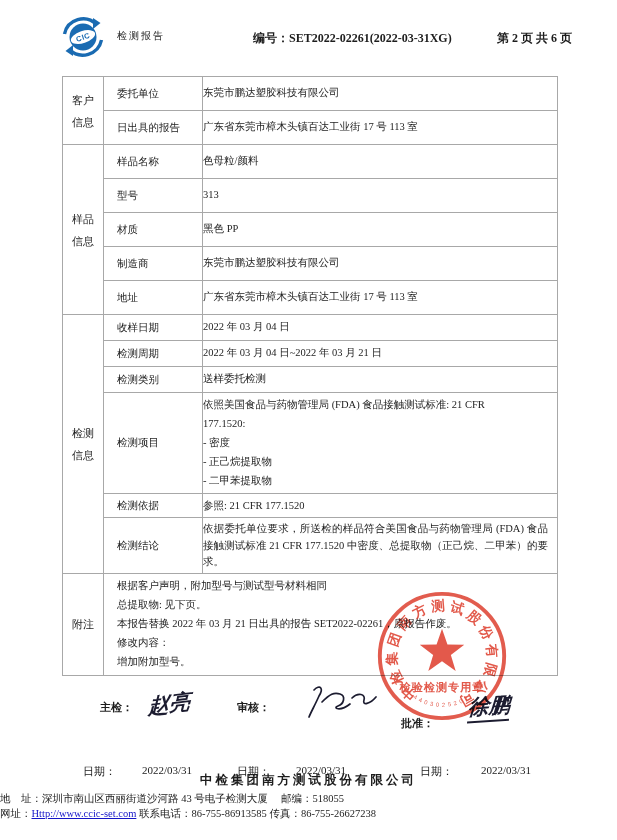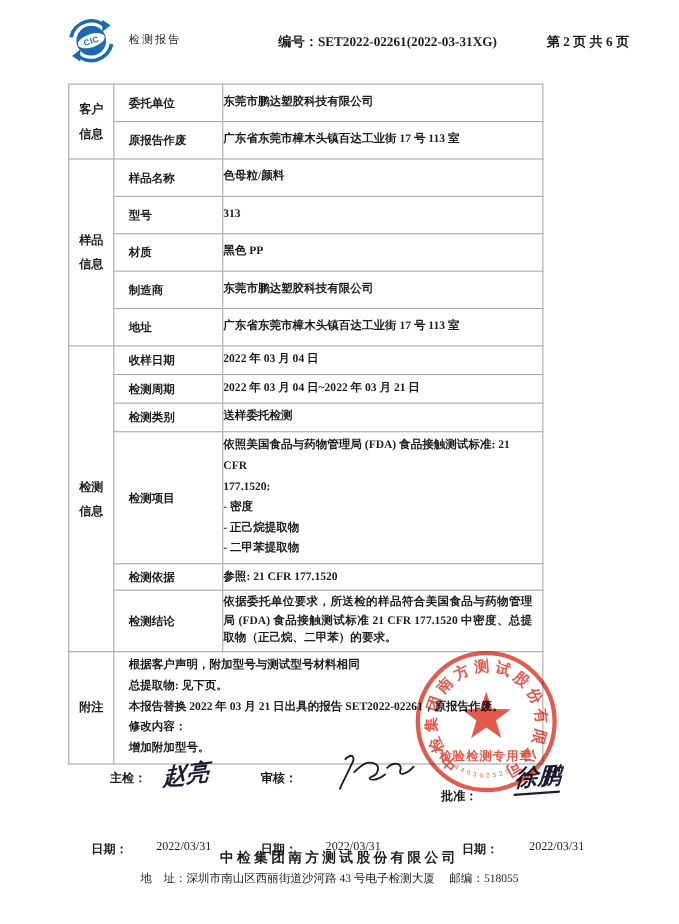--- a/index.html
+++ b/index.html
@@ -6,47 +6,47 @@
   .page{position:relative;width:617px;height:840px;background:#fff;overflow:hidden;
         font-family:"Liberation Serif", serif;color:#1d1d1d;}
 
   
   .hdr-title{position:absolute;left:117px;top:29px;font-size:10px;font-weight:normal;letter-spacing:2px;}
   .hdr-no{position:absolute;left:237px;top:30px;font-size:12px;font-weight:bold;margin-left:16px;}
   .hdr-page{position:absolute;left:497px;top:30px;font-size:12px;font-weight:bold;}
   .logo{position:absolute;left:60px;top:14px;}
 
   
-  table.report{position:absolute;left:62px;top:76px;width:432px;border-collapse:collapse;
-               table-layout:fixed;font-size:10.5px;font-weight:bold;}
+  table.report{position:absolute;left:62px;top:76px;width:496px;border-collapse:collapse;
+               table-layout:fixed;font-size:10.5px;}
   table.report td{border:1px solid #a8a8a8;vertical-align:middle;overflow:hidden;}
   td.sec{text-align:center;line-height:2.0;font-size:11px;}
   td.lab{padding-left:13px;}
   td.val{padding:3px 9px 3px 0;line-height:1.55;}
   tr.r34{height:34px;} tr.r26{height:26px;} tr.r82{height:82px;}
   tr.r24{height:24px;} tr.r47{height:47px;} tr.r96{height:96px;}
   .mline{line-height:1.8;}
   .just{text-align:justify;}
 
   
   .stamp{position:absolute;left:374px;top:588px;width:136px;height:136px;
          mix-blend-mode:multiply;opacity:0.92;}
 
   
   .sig-label{position:absolute;font-size:11px;font-weight:bold;}
   .sig-name{position:absolute;font-size:21px;font-weight:bold;color:#1c1c30;
             transform:rotate(-7deg) skewX(-8deg);font-style:italic;}
   .sig-svg{position:absolute;}
-  .date-label{position:absolute;font-size:11px;font-weight:bold;}
+  .date-label{position:absolute;font-size:11px;font-weight:normal;}
   .date-val{position:absolute;font-size:11px;}
 
   
   .ft-company{position:absolute;left:0;top:772px;width:617px;text-align:center;
               font-size:12.5px;font-weight:bold;letter-spacing:3px;}
-  .ft-line{position:absolute;left:0;width:599px;text-align:center;font-size:10.5px;}
+  .ft-line{position:absolute;left:0;width:599px;text-align:left;font-size:10.5px;}
   .ft-line.l1{top:792px;} .ft-line.l2{top:807px;}
   a.ft-link{color:#1414c8;text-decoration:underline;cursor:pointer;}
 </style>
 </head>
 <body>
 
 <div class="page">
 
   <div class="logo">
     <svg width="46" height="46" viewBox="0 0 46 46">
@@ -72,21 +72,21 @@
     <tbody>
         <tr class="r34">
       <td class="sec" rowspan="2">
         <div>客户</div>
         <div>信息</div>
       </td>
       <td class="lab">委托单位</td>
       <td class="val">东莞市鹏达塑胶科技有限公司</td>
     </tr>
     <tr class="r34">
-      <td class="lab">原报告作废</td>
+      <td class="lab">日出具的报告</td>
       <td class="val">广东省东莞市樟木头镇百达工业街 17 号 113 室</td>
     </tr>
 
     <tr class="r34">
       <td class="sec" rowspan="5">
         <div>样品</div>
         <div>信息</div>
       </td>
       <td class="lab">样品名称</td>
       <td class="val">色母粒/颜料</td>
@@ -188,14 +188,19 @@
     <text font-size="6" fill="#dd3b2a" opacity="0.9" letter-spacing="3" font-family="Liberation Sans, sans-serif">
       <textPath href="#seal-serial-path" startOffset="50%" text-anchor="middle">4403025207</textPath>
     </text>
   </svg>
 
   <div class="ft-company">中检集团南方测试股份有限公司</div>
   <div class="ft-line l1">
     <span>地　址：</span><span>深圳市南山区西丽街道沙河路 43 号电子检测大厦</span>
     <span>　邮编：</span><span>518055</span>
   </div>
+  <div class="ft-line l2">
+    <span>网址：</span><a class="ft-link">Http://www.ccic-set.com</a>
+    <span> 联系电话：</span><span>86-755-86913585</span>
+    <span> 传真：</span><span>86-755-26627238</span>
+  </div>
 
 </div>
 
 </body></html>

